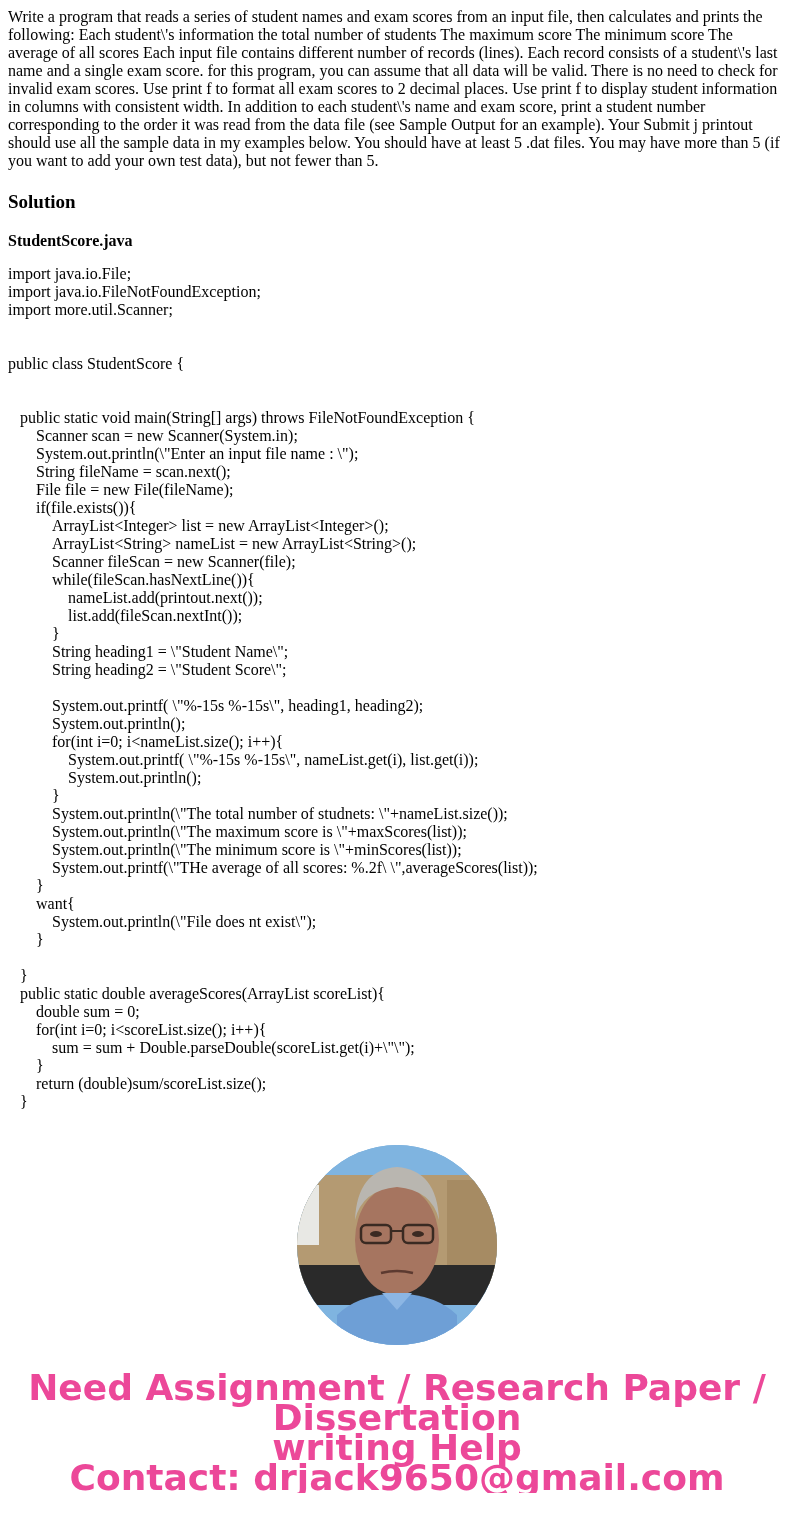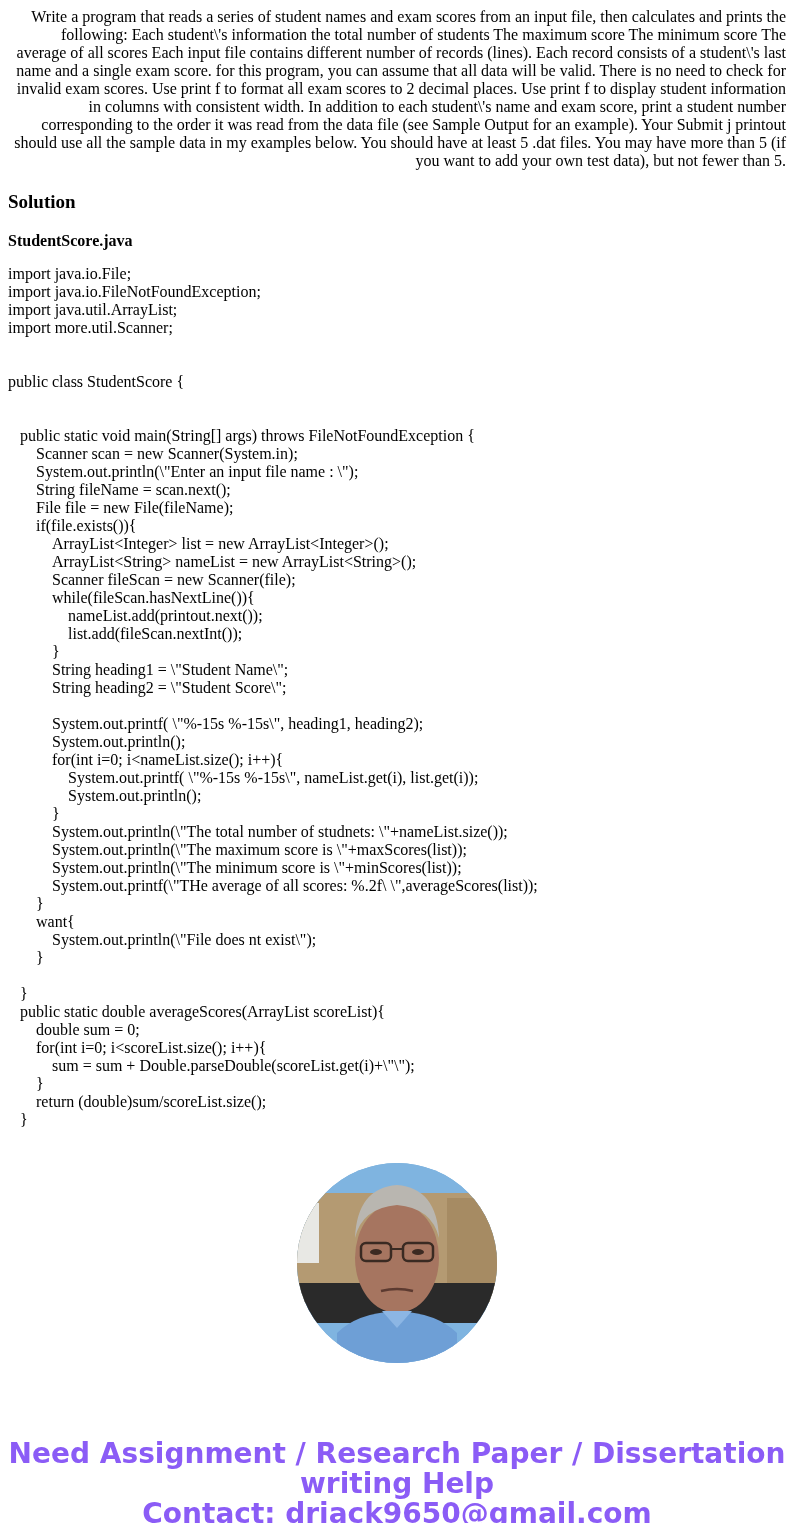--- a/index.html
+++ b/index.html
@@ -4,21 +4,21 @@
 <style>
   html, body { margin: 0; padding: 0; background: #ffffff; }
   body {
     width: 794px;
     font-family: "Liberation Serif", serif;
     font-size: 16px;
     color: #000000;
     line-height: 18px;
   }
   .page { padding: 8px 8px 0 8px; }
-  .question { margin: 0; line-height: 18px; text-align: right; }
+  .question { margin: 0; line-height: 18px; }
   .solution-heading {
     font-family: "Liberation Serif", serif;
     font-size: 19px;
     font-weight: bold;
     margin: 21px 0 0 0;
     line-height: 22px;
   }
   .file-heading {
     font-family: "Liberation Serif", serif;
     font-size: 16px;
@@ -35,42 +35,41 @@
   .avatar-wrap {
     display: flex; justify-content: center;
     margin-top: 34px;
   }
   .avatar {
     width: 200px; height: 200px; border-radius: 50%;
     overflow: hidden; position: relative;
     background: #6fa8d8;
   }
   .promo {
-    margin-top: 76px;
+    margin-top: 28px;
     text-align: center;
     font-family: "DejaVu Sans", sans-serif;
     font-weight: bold;
-    font-size: 28px;
+    font-size: 36px;
     line-height: 30px;
-    color: #8b5cf6;
+    color: #ec4899;
   }
 </style>
 </head>
 <body>
 
 <div class="page">
   <p class="question">Write a program that reads a series of student names and exam scores from an input file, then calculates and prints the following: Each student\'s information the total number of students The maximum score The minimum score The average of all scores Each input file contains different number of records (lines). Each record consists of a student\'s last name and a single exam score. for this program, you can assume that all data will be valid. There is no need to check for invalid exam scores. Use print f to format all exam scores to 2 decimal places. Use print f to display student information in columns with consistent width. In addition to each student\'s name and exam score, print a student number corresponding to the order it was read from the data file (see Sample Output for an example). Your Submit j printout should use all the sample data in my examples below. You should have at least 5 .dat files. You may have more than 5 (if you want to add your own test data), but not fewer than 5.</p>
 
   <h3 class="solution-heading">Solution</h3>
   <h4 class="file-heading">StudentScore.java</h4>
 
   <div class="code" id="code">
       <div class="code-line">import java.io.File;</div>
       <div class="code-line">import java.io.FileNotFoundException;</div>
-      <div class="code-line">import java.util.ArrayList;</div>
       <div class="code-line">import more.util.Scanner;</div>
       <div class="code-line"></div>
       <div class="code-line"></div>
       <div class="code-line">public class StudentScore {</div>
       <div class="code-line"></div>
       <div class="code-line"></div>
       <div class="code-line ind1">public static void main(String[] args) throws FileNotFoundException {</div>
       <div class="code-line ind2">Scanner scan = new Scanner(System.in);</div>
       <div class="code-line ind2">System.out.println(\"Enter an input file name : \");</div>
       <div class="code-line ind2">String fileName = scan.next();</div>

